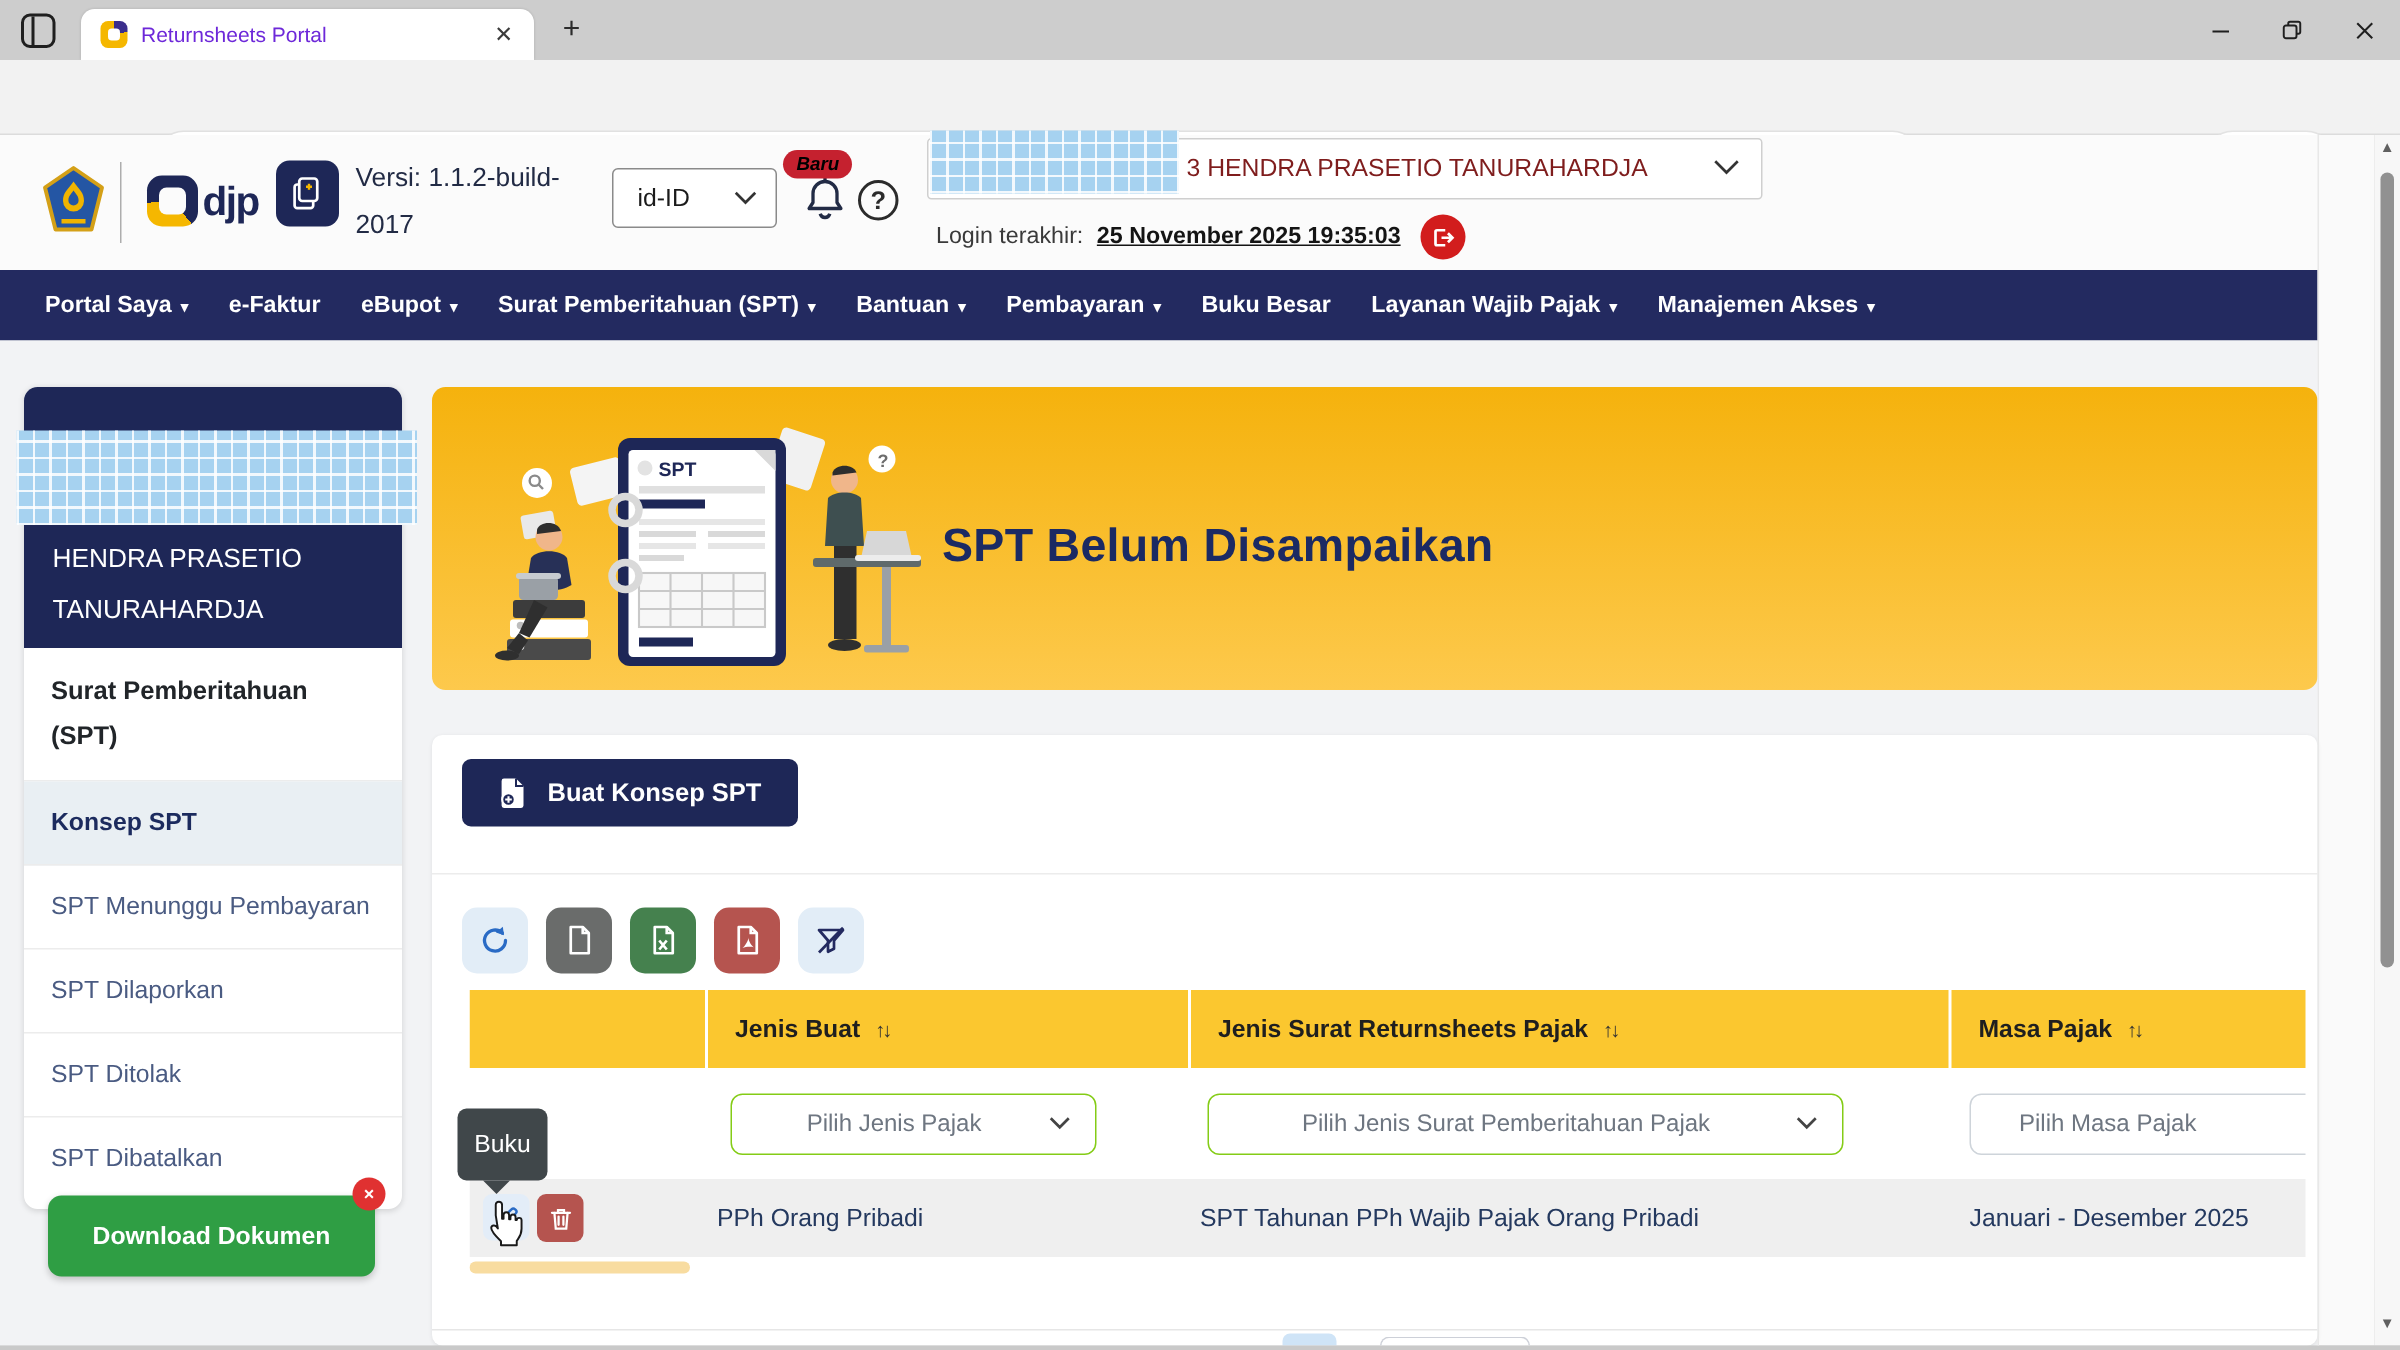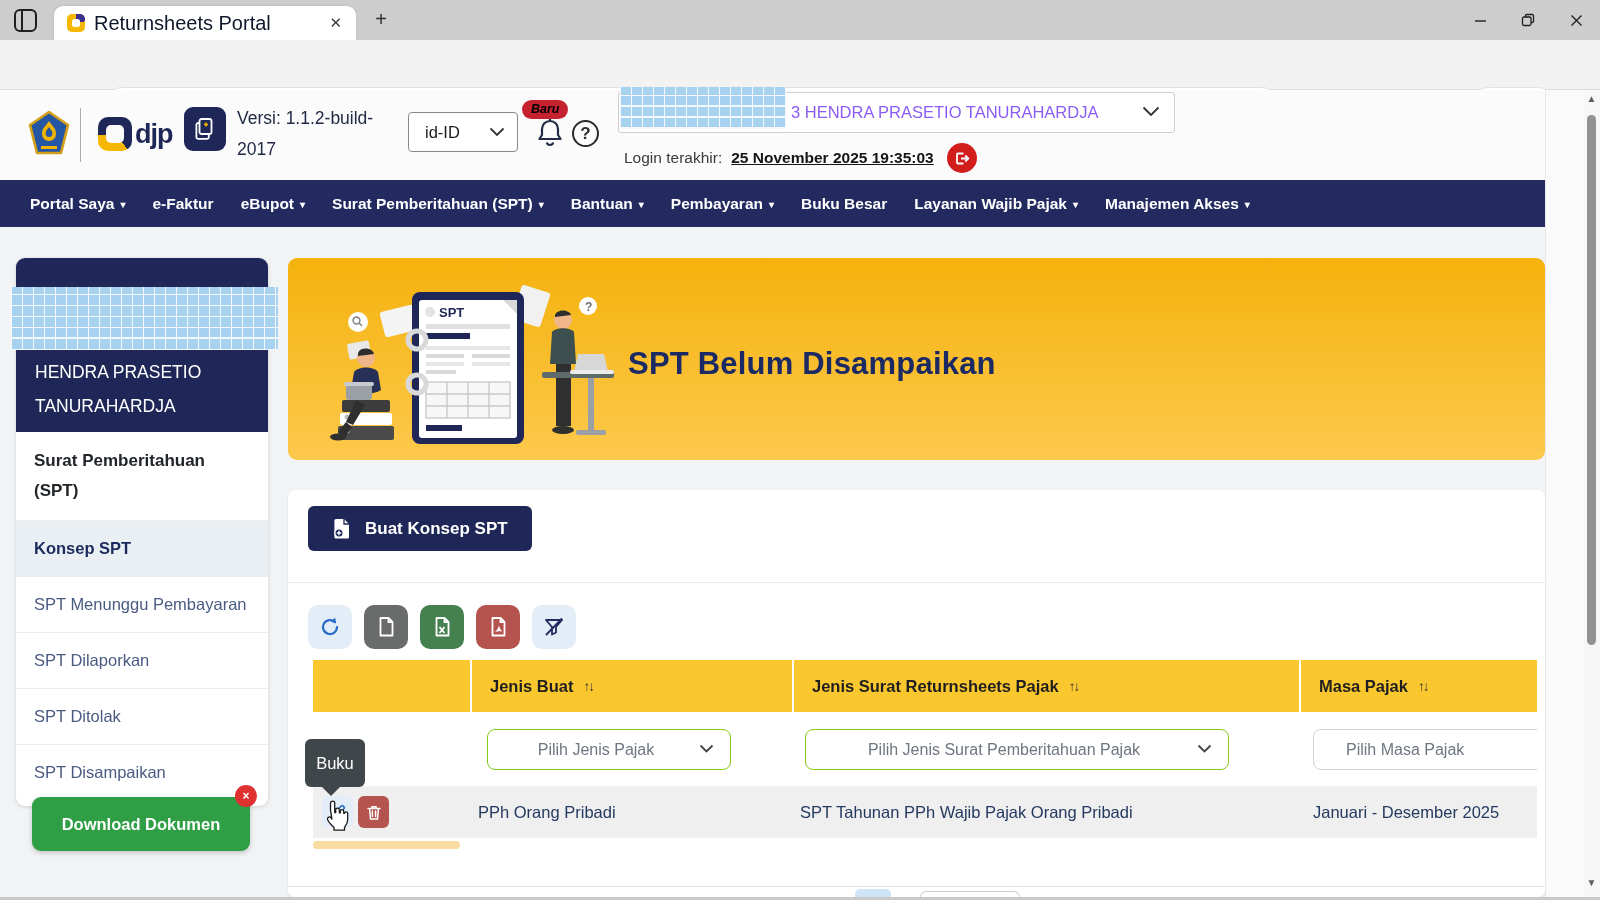--- a/index.html
+++ b/index.html
@@ -7,21 +7,21 @@
   body { font-family: "Liberation Sans", sans-serif; background:#d6d6d6; }
   #screen { position:relative; width:1600px; height:900px; overflow:hidden; background:#cdcdcd; }
 
   
   .titlebar { position:absolute; left:0; top:0; width:1600px; height:40px; background:#cdcdcd; }
   .ws-icon { position:absolute; left:14px; top:9px; width:23px; height:23px; border:2.4px solid #1f1f1f; border-radius:6px; }
   .ws-icon::after { content:""; position:absolute; left:5px; top:0; width:2.4px; height:100%; background:#1f1f1f; }
   .tab { position:absolute; left:54px; top:6px; width:302px; height:34px; background:#fff; border-radius:9px 9px 0 0; display:flex; align-items:center; padding:0 10px 0 13px; box-shadow:0 0 2px rgba(0,0,0,.15); }
   .favicon { width:18px; height:18px; border-radius:5px; background:conic-gradient(#3b2e8c 0 22%, #f5b700 22% 100%); position:relative; flex:0 0 18px; }
   .favicon::after { content:""; position:absolute; left:5px; top:5px; width:8px; height:8px; background:#fff; border-radius:2.5px; }
-  .tab-title { margin-left:9px; font-size:20px; color:#0f172a; white-space:nowrap; overflow:hidden; flex:1; }
+  .tab-title { margin-left:9px; font-size:14px; color:#6d28d9; white-space:nowrap; overflow:hidden; flex:1; }
   .tab-close { font-size:15px; color:#3c3c3c; padding:0 4px; cursor:default; }
   .newtab { position:absolute; left:368px; top:8px; font-size:20px; color:#2c2c2c; width:26px; text-align:center; }
   .wincontrols { position:absolute; right:0; top:0; height:40px; display:flex; }
   .winbtn { width:48px; height:40px; display:flex; align-items:center; justify-content:center; color:#1f1f1f; font-size:15px; }
   .winbtn svg { display:block; }
 
   
   .btoolbar { position:absolute; left:0; top:40px; width:1600px; height:50px; background:#f2f2f2; border-bottom:1px solid #dcdcdc; }
   .navbtn { position:absolute; top:53px; width:28px; height:26px; color:#474747; font-size:19px; text-align:center; line-height:26px; }
   .urlpill { position:absolute; left:104px; top:47px; width:1176px; height:37px; background:#fff; border-radius:19px; border:1px solid #e1e1e1; display:flex; align-items:center; padding:0 14px 0 16px; box-shadow:0 1px 2px rgba(0,0,0,.06); }
@@ -53,21 +53,21 @@
   .app-tile { position:absolute; left:184px; top:17px; width:42px; height:44px; background:#1e2757; border-radius:9px; display:flex; align-items:center; justify-content:center; }
   .version { position:absolute; left:237px; top:13px; width:170px; font-size:17.5px; color:#222b45; line-height:31px; }
   .lang-select { position:absolute; left:408px; top:22px; width:110px; height:40px; background:#fff; border:1px solid #8a8a8a; border-radius:4px; display:flex; align-items:center; padding:0 12px 0 16px; justify-content:space-between; }
   .lang-value { font-size:16.5px; color:#1b1b1b; }
   .bell-wrap { position:absolute; left:534px; top:26px; width:34px; height:36px; }
   .baru { position:absolute; left:522px; top:10px; background:#c5212f; color:#000000; border-radius:11px; padding:2px 9px 3px; font-size:12.5px; font-weight:bold; font-style:italic; z-index:2; }
   .helpq { position:absolute; left:572px; top:30px; width:27px; height:27px; border:2.2px solid #2b2b2b; border-radius:50%; color:#2b2b2b; font-weight:bold; font-size:17px; text-align:center; line-height:23px; }
   .user-select { position:absolute; left:618px; top:2px; width:557px; height:41px; background:#fff; border:1px solid #cfcfcf; border-radius:3px; display:flex; align-items:center; }
   .redact { background-color:#a6d2f0; background-image:repeating-linear-gradient(0deg, rgba(255,255,255,.85) 0 1.5px, transparent 1.5px 11px), repeating-linear-gradient(90deg, rgba(255,255,255,.85) 0 1.5px, transparent 1.5px 11px); }
   .user-redact { position:absolute; left:1px; top:-6px; width:166px; height:42px; }
-  .user-name { position:absolute; left:172px; top:0; height:100%; display:flex; align-items:center; font-size:16.5px; color:#8b5cf6; }
+  .user-name { position:absolute; left:172px; top:0; height:100%; display:flex; align-items:center; font-size:16.5px; color:#7f1d1d; }
   .user-chevron { position:absolute; right:14px; top:13px; }
   .login-row { position:absolute; left:624px; top:53px; display:flex; align-items:center; gap:9px; }
   .login-label { font-size:15.5px; color:#3a3a3a; }
   .login-value { font-size:15.5px; font-weight:bold; color:#141414;text-decoration:underline; }
   .logout { width:30px; height:30px; border-radius:50%; background:#d21d1d; display:flex; align-items:center; justify-content:center; margin-left:4px; }
 
   
   .mainnav { position:absolute; left:0; top:90px; width:1545px; height:47px; background:#232a60; display:flex; align-items:center; padding-left:30px; gap:27px; }
   .nav-item { color:#fff; font-size:15.5px; font-weight:bold; white-space:nowrap; display:flex; align-items:center; gap:6px; }
   .caret { font-size:10px; transform:translateY(1px); }
@@ -310,21 +310,21 @@
       <aside class="sidecard">
         <div class="side-head">
           <div class="side-redact redact"></div>
           <div class="side-user">HENDRA PRASETIO TANURAHARDJA</div>
         </div>
         <div class="side-item side-section">Surat Pemberitahuan (SPT)</div>
         <div class="side-item side-active">Konsep SPT</div>
         <div class="side-item">SPT Menunggu Pembayaran</div>
         <div class="side-item">SPT Dilaporkan</div>
         <div class="side-item">SPT Ditolak</div>
-        <div class="side-item" style="border-bottom:none;">SPT Disampaikan</div>
+        <div class="side-item" style="border-bottom:none;">SPT Dibatalkan</div>
         <div class="dl-btn">
           <span>Download Dokumen</span>
           <div class="dl-badge">×</div>
         </div>
       </aside>
 
       <section class="banner">
         <svg class="banner-illus" width="300" height="168" viewBox="0 0 300 168">
 
           <rect x="62" y="28" width="34" height="26" rx="3" fill="#f4f4f4" transform="rotate(-14 79 41)"></rect>

